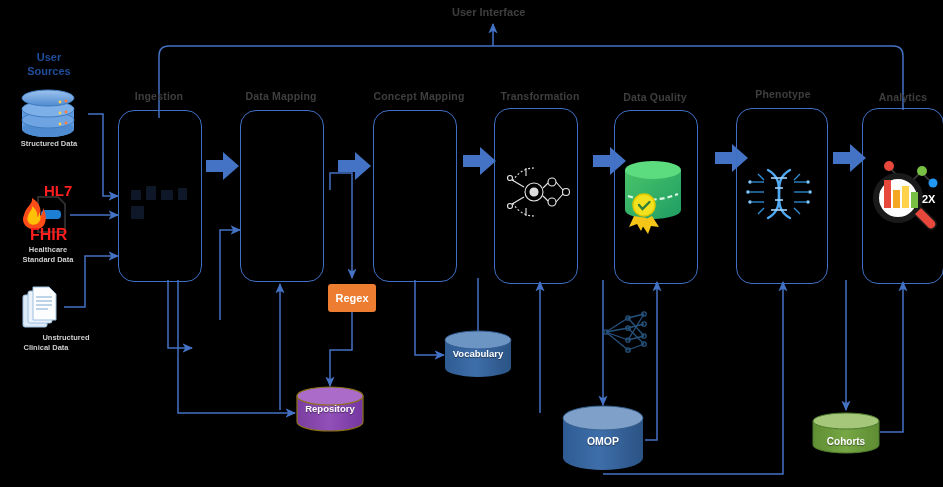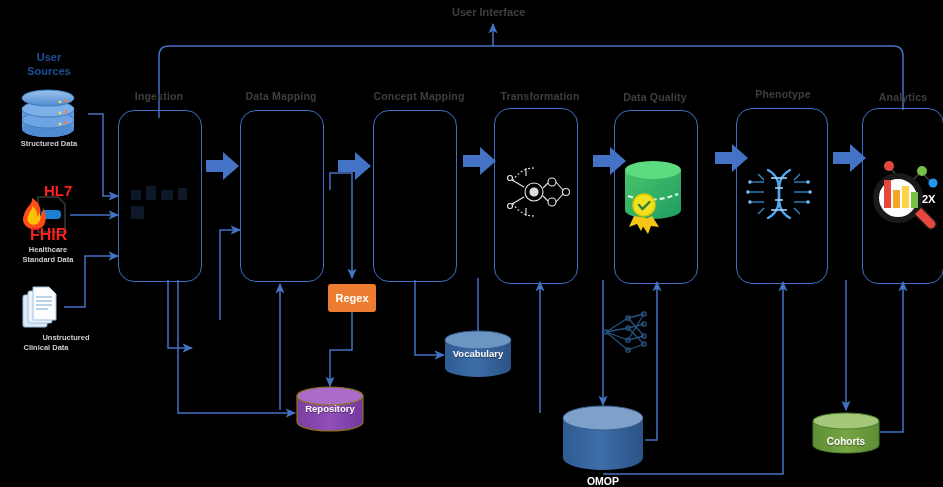--- a/index.html
+++ b/index.html
@@ -309,19 +309,19 @@
 
   <div class="abs regex-box" style="left:328px;top:284px;width:48px;height:28px;">Regex</div>
 
   <div class="abs" style="left:445px;top:348px;width:66px;">
     <div class="cyl-text" style="position:static;font-size:9.5px;">Vocabulary</div>
   </div>
   <div class="abs" style="left:297px;top:403px;width:66px;">
     <div class="cyl-text" style="position:static;font-size:9.5px;">Repository</div>
   </div>
   <div class="abs" style="left:563px;top:435px;width:80px;">
-    <div class="cyl-text" style="position:static;font-size:10.5px;margin-top:40px;">OMOP</div>
+    <div class="cyl-text" style="position:static;font-size:10.5px;">OMOP</div>
   </div>
   <div class="abs" style="left:813px;top:424px;width:66px;">
     <div class="cyl-text" style="position:static;font-size:10px;margin-top:12px;">Cohorts</div>
   </div>
 
 </div>
 
 </body></html>

